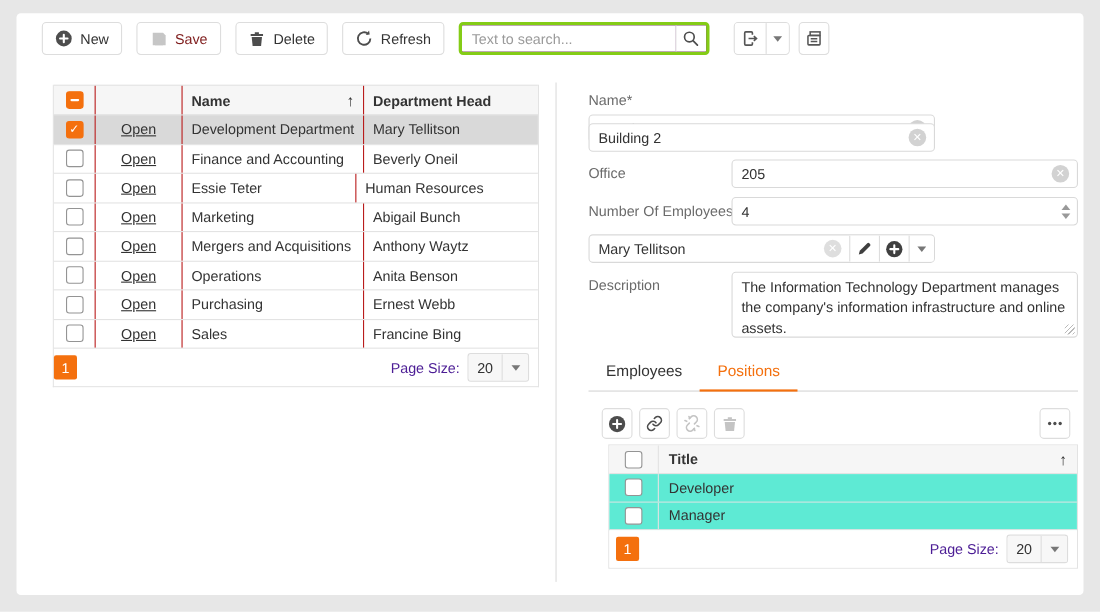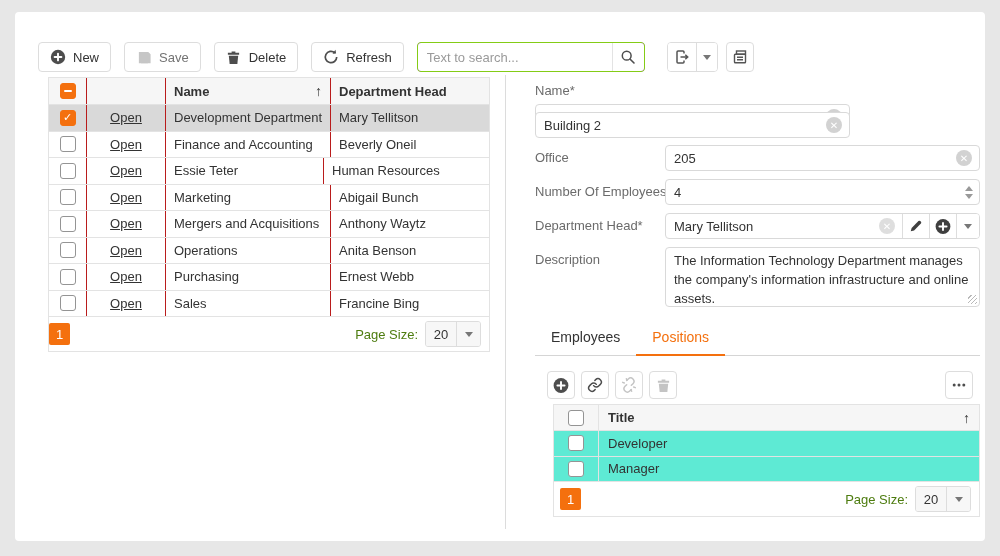--- a/index.html
+++ b/index.html
@@ -8,31 +8,31 @@
     font-family: "Liberation Sans", "DejaVu Sans", sans-serif;
     background:#e7e7e7;
     color:#333;
     font-size:13px;
     -webkit-font-smoothing: antialiased;
   }
   .page { position:relative; width:1000px; height:556px; background:#e7e7e7; overflow:hidden; }
   .panel { position:absolute; left:15px; top:12px; width:970px; height:529px; background:#fff; border-radius:4px; }
 
   
-  .toolbar { position:absolute; left:23px; top:36px; height:18px; display:flex; align-items:center; }
+  .toolbar { position:absolute; left:23px; top:14px; height:18px; display:flex; align-items:center; }
   .tb-btn {
     height:30px; display:inline-flex; align-items:center; gap:7px; padding:0 11px;
     background:#fff; border:1px solid #ddd; border-radius:4px; color:#333; font-size:13px;
     cursor:pointer; margin-right:13px; white-space:nowrap;
   }
-  .tb-btn.disabled { color:#737373; }
+  .tb-btn.disabled { color:#7f1d1d; }
   .tb-btn.disabled svg path, .tb-btn.disabled svg rect { fill:#c6c6c6; }
   .ic { display:inline-flex; align-items:center; justify-content:center; width:16px; height:16px; flex:none; }
   .search {
-    width:228px; height:30px; border:1px solid #84cc16; border-radius:4px;
+    width:228px; height:30px; border:3px solid #84cc16; border-radius:4px;
     display:flex; align-items:center; margin-right:22px; background:#701a75; overflow:hidden;
   }
   .search input {
     flex:1; height:100%; border:none; outline:none; padding:0 9px; font-size:13px;
     font-family:"Liberation Sans", sans-serif; color:#555;
   }
   .search input::placeholder { color:#9a9a9a; }
   .search .mag { width:35px; height:100%; border:none; border-left:1px solid #e3e3e3; background:#fff;
     display:flex; align-items:center; justify-content:center; cursor:pointer; }
   .split { display:flex; height:30px; border:1px solid #ddd; border-radius:4px; overflow:hidden; margin-right:8px; }
@@ -64,21 +64,21 @@
   .c-head { flex:1; }
   .c-name.sorted { justify-content:space-between; }
   .sort-arrow { font-size:14px; font-weight:normal; color:#333; line-height:1; }
   .open-link { color:#333; text-decoration:underline; cursor:pointer; }
 
   .pager { display:flex; align-items:center; height:35px; border-top:1px solid #e3e3e3; background:#fff; padding:0 8px 0 0; }
   .page-btn { width:21px; height:22px; background:var(--accent); color:#fff; border:none; border-radius:2px;
     display:flex; align-items:center; justify-content:center; font-size:13px; cursor:pointer; margin-left:0; }
   .mgrid .page-btn { margin-left:0; }
   .pager .spacer { flex:1; }
-  .ps-label { color:#4d7c0f; margin-right:7px; }
+  .ps-label { color:#4c1d95; margin-right:7px; }
   .ps-select { display:flex; height:26px; border:1px solid #ddd; border-radius:3px; overflow:hidden; cursor:pointer; }
   .ps-value { width:30px; display:flex; align-items:center; justify-content:center; background:#f7f7f7; color:#333; }
   .ps-caret { width:24px; display:flex; align-items:center; justify-content:center; background:#f7f7f7; border-left:1px solid #ddd; }
 
   
   .splitter { position:absolute; left:490px; top:63px; width:1px; height:454px; background:#dcdcdc; }
 
   
   .form { position:absolute; left:520px; top:66px; width:445px; }
   .frow { position:absolute; left:0; display:flex; width:445px; }
@@ -352,21 +352,20 @@
         <div class="field">
           <span class="val">4</span>
           <span class="spin">
             <span class="up"></span>
             <span class="down"></span>
           </span>
         </div>
       </div>
 
       <div class="frow" style="top:135px;">
-        <div class="flabel">Department Head*</div>
         <div class="field">
           <span class="val">Mary Tellitson</span>
           <span class="clear-ic faded">✕</span>
           <button class="fbtn">
             <span class="ic">
               <svg width="14" height="14" viewBox="0 0 16 16">
                   <path d="M2 14l1-3.8L10.8 2.4a1.5 1.5 0 0 1 2.1 0l0.7 0.7a1.5 1.5 0 0 1 0 2.1L5.8 13 2 14z" fill="#3f3f3f"></path>
                 </svg>
             </span>
           </button>

